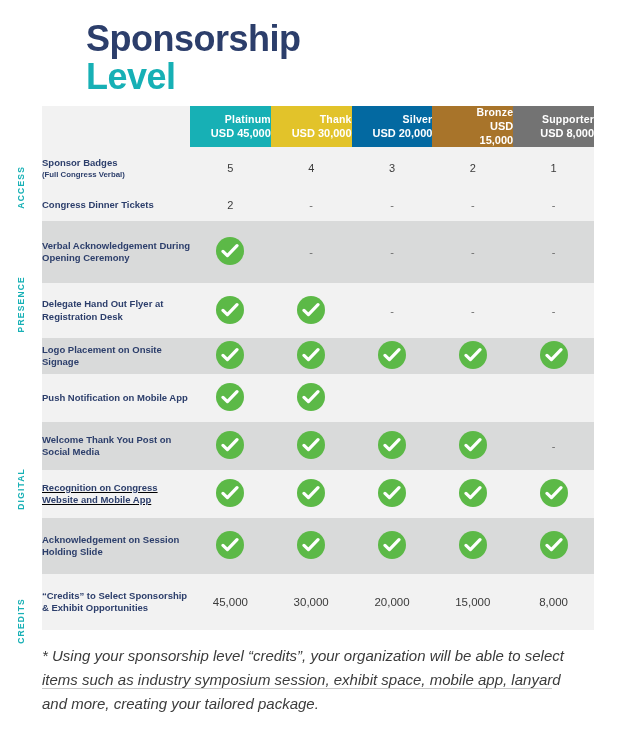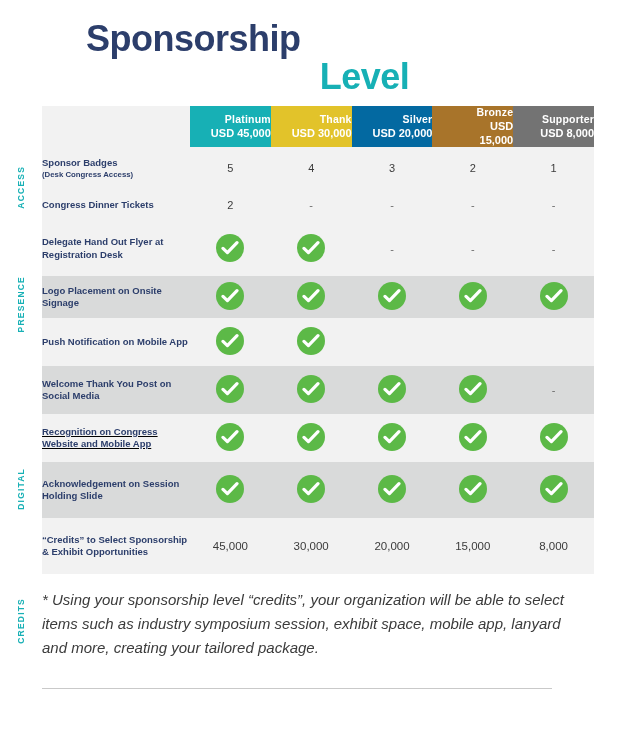--- a/index.html
+++ b/index.html
@@ -29,21 +29,20 @@
     color: #2c3e6b;
     line-height: 1.05;
     letter-spacing: -0.5px;
   }
   .title-line2 {
     font-size: 36px;
     font-weight: bold;
     color: #17b0b5;
     line-height: 1.05;
     letter-spacing: -0.5px;
-    text-align: center;
   }
   
   .table-wrap {
     position: relative;
     margin-left: 42px;
     width: 552px;
   }
   table.matrix {
     border-collapse: collapse;
     width: 552px;
@@ -212,48 +211,58 @@
               <span class="tprice">USD 15,000</span>
             </th>
             <th class="tier-head" style="background: #737373;">
               <span class="tname">Supporter</span>
               <span class="tprice">USD 8,000</span>
             </th>
           </tr>
       </thead>
       <tbody id="table-body">
           <tr class="row-light" style="height: 42px;">
-            <td class="feat"><span>Sponsor Badges</span><span class="sub">(Desk Congress Access)</span></td>
+            <td class="feat"><span>Sponsor Badges</span><span class="sub">(Full Congress Verbal)</span></td>
             <td class="cell"><span class="num">5</span></td>
             <td class="cell"><span class="num">4</span></td>
             <td class="cell"><span class="num">3</span></td>
             <td class="cell"><span class="num">2</span></td>
             <td class="cell"><span class="num">1</span></td>
           </tr>
           <tr class="row-light" style="height: 32px;">
             <td class="feat"><span>Congress Dinner Tickets</span></td>
             <td class="cell"><span class="num">2</span></td>
             <td class="cell"><span class="dash">-</span></td>
             <td class="cell"><span class="dash">-</span></td>
             <td class="cell"><span class="dash">-</span></td>
             <td class="cell"><span class="dash">-</span></td>
           </tr>
+          <tr class="row-dark" style="height: 62px;">
+            <td class="feat"><span>Verbal Acknowledgement During Opening Ceremony</span></td>
+            <td class="cell"><span class="check"><svg width="18" height="16" viewBox="0 0 18 16">
+                  <path d="M2 8.4 L6.4 12.6 L16 2.6" stroke="#ffffff" stroke-width="3.2" fill="none" stroke-linecap="round" stroke-linejoin="round"></path>
+                </svg></span></td>
+            <td class="cell"><span class="dash">-</span></td>
+            <td class="cell"><span class="dash">-</span></td>
+            <td class="cell"><span class="dash">-</span></td>
+            <td class="cell"><span class="dash">-</span></td>
+          </tr>
           <tr class="row-light" style="height: 55px;">
             <td class="feat"><span>Delegate Hand Out Flyer at Registration Desk</span></td>
             <td class="cell"><span class="check"><svg width="18" height="16" viewBox="0 0 18 16">
                   <path d="M2 8.4 L6.4 12.6 L16 2.6" stroke="#ffffff" stroke-width="3.2" fill="none" stroke-linecap="round" stroke-linejoin="round"></path>
                 </svg></span></td>
             <td class="cell"><span class="check"><svg width="18" height="16" viewBox="0 0 18 16">
                   <path d="M2 8.4 L6.4 12.6 L16 2.6" stroke="#ffffff" stroke-width="3.2" fill="none" stroke-linecap="round" stroke-linejoin="round"></path>
                 </svg></span></td>
             <td class="cell"><span class="dash">-</span></td>
             <td class="cell"><span class="dash">-</span></td>
             <td class="cell"><span class="dash">-</span></td>
           </tr>
-          <tr class="row-dark" style="height: 42px;">
+          <tr class="row-dark" style="height: 36px;">
             <td class="feat"><span>Logo Placement on Onsite Signage</span></td>
             <td class="cell"><span class="check"><svg width="18" height="16" viewBox="0 0 18 16">
                   <path d="M2 8.4 L6.4 12.6 L16 2.6" stroke="#ffffff" stroke-width="3.2" fill="none" stroke-linecap="round" stroke-linejoin="round"></path>
                 </svg></span></td>
             <td class="cell"><span class="check"><svg width="18" height="16" viewBox="0 0 18 16">
                   <path d="M2 8.4 L6.4 12.6 L16 2.6" stroke="#ffffff" stroke-width="3.2" fill="none" stroke-linecap="round" stroke-linejoin="round"></path>
                 </svg></span></td>
             <td class="cell"><span class="check"><svg width="18" height="16" viewBox="0 0 18 16">
                   <path d="M2 8.4 L6.4 12.6 L16 2.6" stroke="#ffffff" stroke-width="3.2" fill="none" stroke-linecap="round" stroke-linejoin="round"></path>
                 </svg></span></td>

